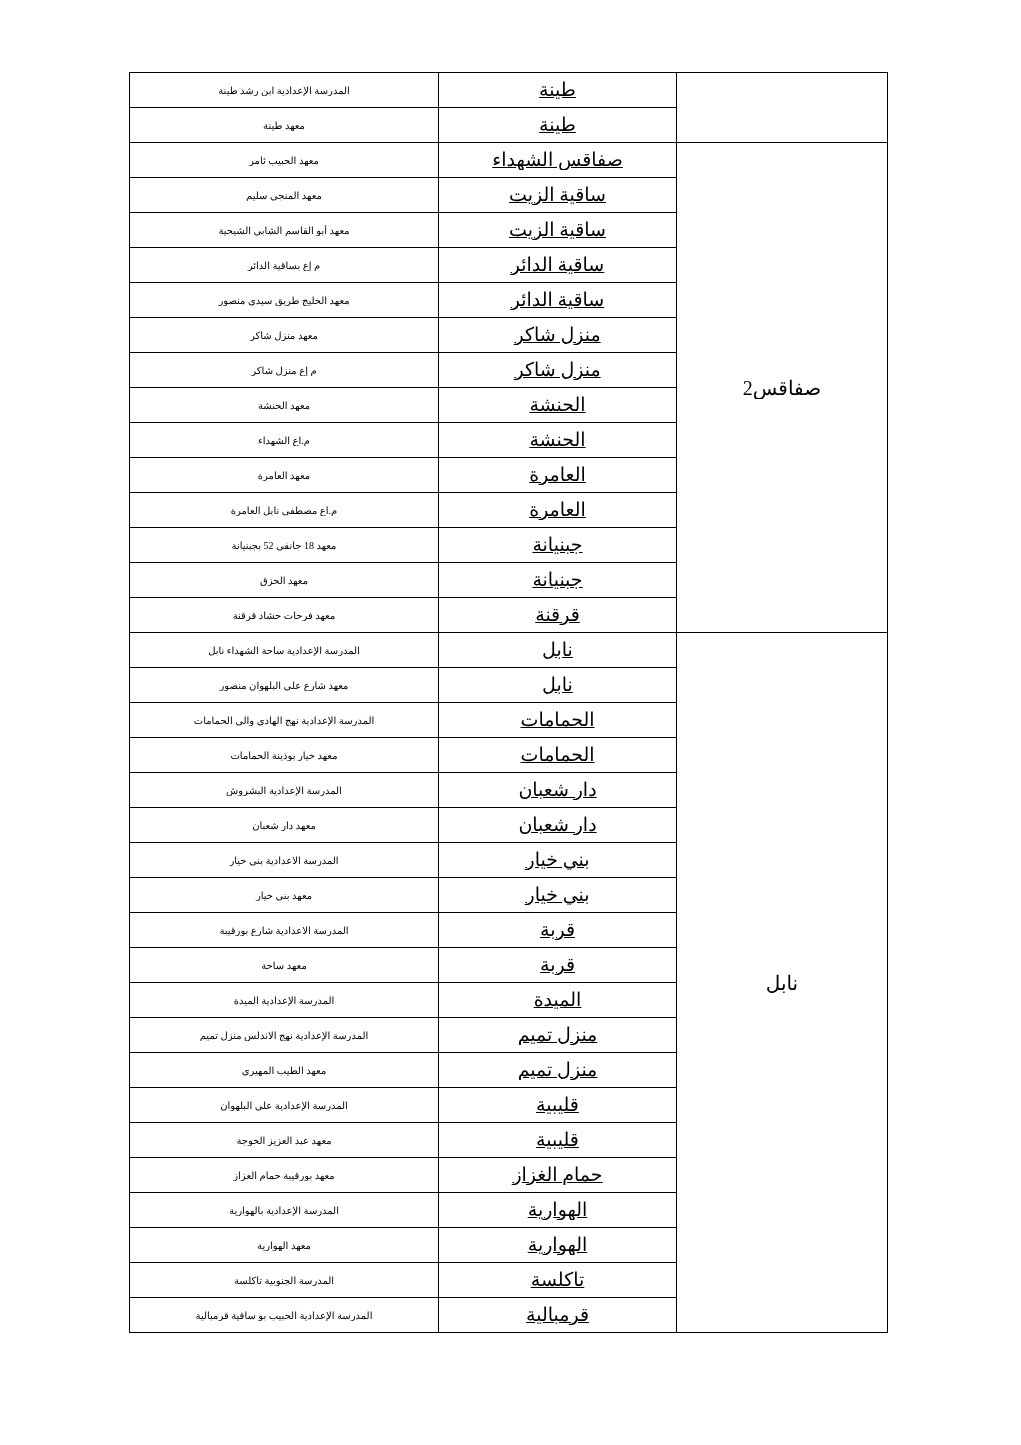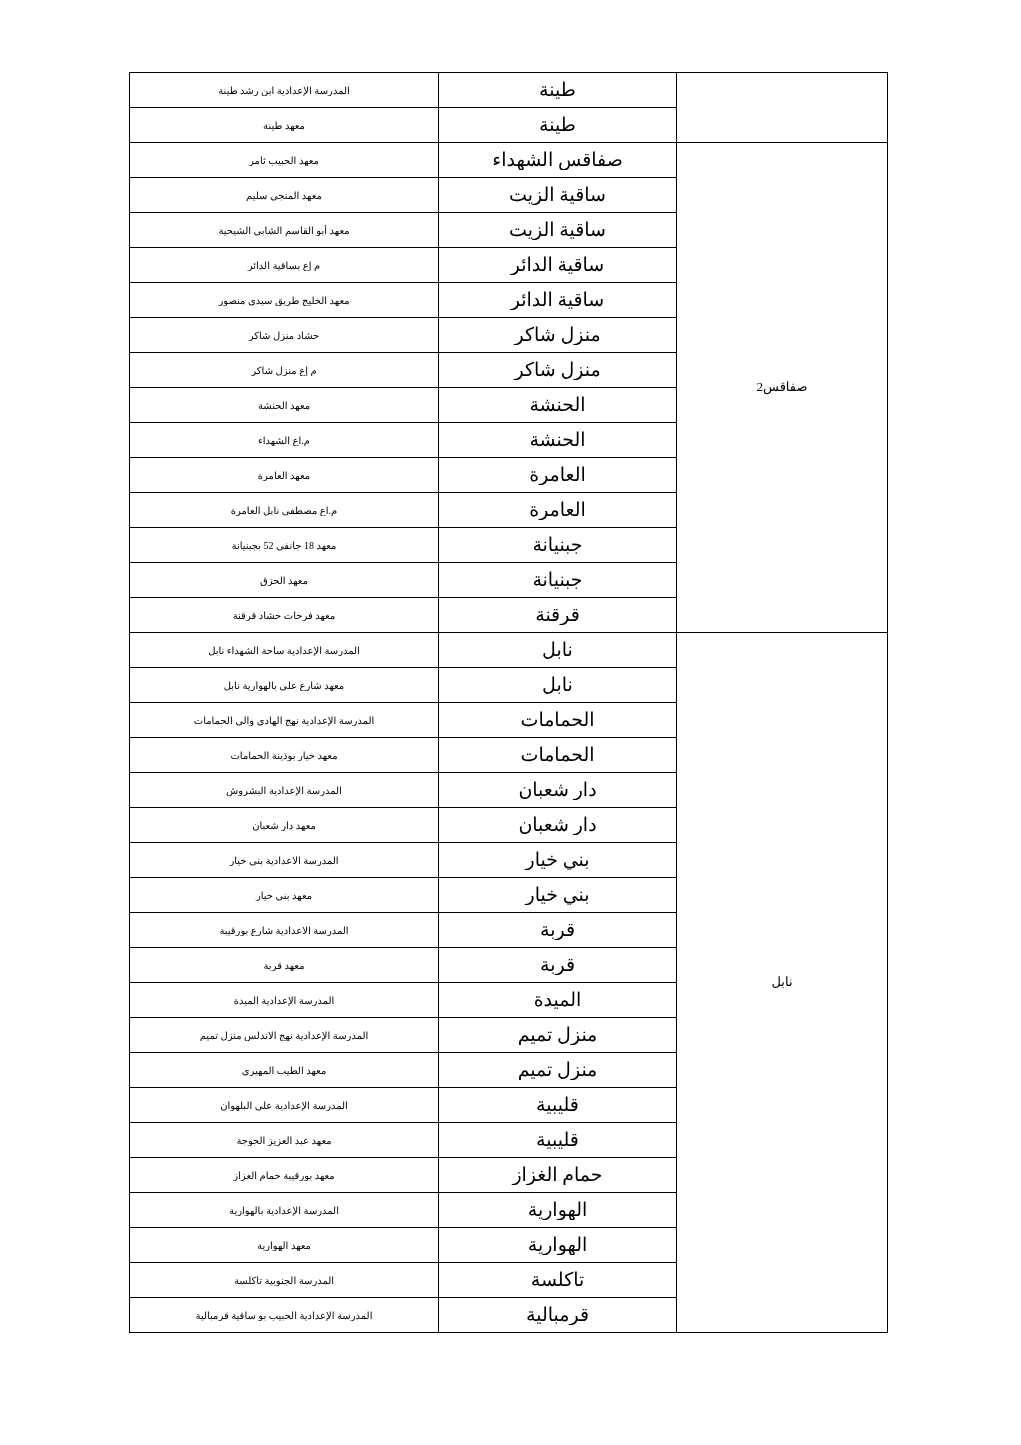--- a/index.html
+++ b/index.html
@@ -37,25 +37,26 @@
     padding: 0;
     vertical-align: middle;
     text-align: center;
     height: 34px;
     line-height: 1.1;
     background: #ffffff;
   }
   td.col-gov {
     width: 210px;
     background: #fbd5b5;
-    font-size: 13px;
+    font-size: 20px;
   }
   td.col-deleg {
     width: 237px;
     font-size: 19px;
+    text-decoration: underline;
   }
   td.col-school {
     width: 308px;
     font-size: 10px;
   }
   td.blank-gov {
     background: #fbd5b5;
   }
   .cell-text {
     display: block;
@@ -131,21 +132,21 @@
             </td>
             <td class="col-school">
               <span class="cell-text">معهد الخليج طريق سيدي منصور</span>
             </td>
           </tr>
           <tr>
             <td class="col-deleg">
               <span class="cell-text">منزل شاكر</span>
             </td>
             <td class="col-school">
-              <span class="cell-text">حشاد منزل شاكر</span>
+              <span class="cell-text">معهد منزل شاكر</span>
             </td>
           </tr>
           <tr>
             <td class="col-deleg">
               <span class="cell-text">منزل شاكر</span>
             </td>
             <td class="col-school">
               <span class="cell-text">م إع منزل شاكر</span>
             </td>
           </tr>
@@ -214,21 +215,21 @@
             </td>
             <td class="col-school">
               <span class="cell-text">المدرسة الإعدادية ساحة الشهداء نابل</span>
             </td>
           </tr>
           <tr>
             <td class="col-deleg">
               <span class="cell-text">نابل</span>
             </td>
             <td class="col-school">
-              <span class="cell-text">معهد شارع علي بالهوارية نابل</span>
+              <span class="cell-text">معهد شارع علي البلهوان منصور</span>
             </td>
           </tr>
           <tr>
             <td class="col-deleg">
               <span class="cell-text">الحمامات</span>
             </td>
             <td class="col-school">
               <span class="cell-text">المدرسة الإعدادية نهج الهادي والي الحمامات</span>
             </td>
           </tr>
@@ -278,21 +279,21 @@
             </td>
             <td class="col-school">
               <span class="cell-text">المدرسة الاعدادية شارع بورقيبة</span>
             </td>
           </tr>
           <tr>
             <td class="col-deleg">
               <span class="cell-text">قربة</span>
             </td>
             <td class="col-school">
-              <span class="cell-text">معهد قربة</span>
+              <span class="cell-text">معهد ساحة</span>
             </td>
           </tr>
           <tr>
             <td class="col-deleg">
               <span class="cell-text">الميدة</span>
             </td>
             <td class="col-school">
               <span class="cell-text">المدرسة الإعدادية الميدة</span>
             </td>
           </tr>

